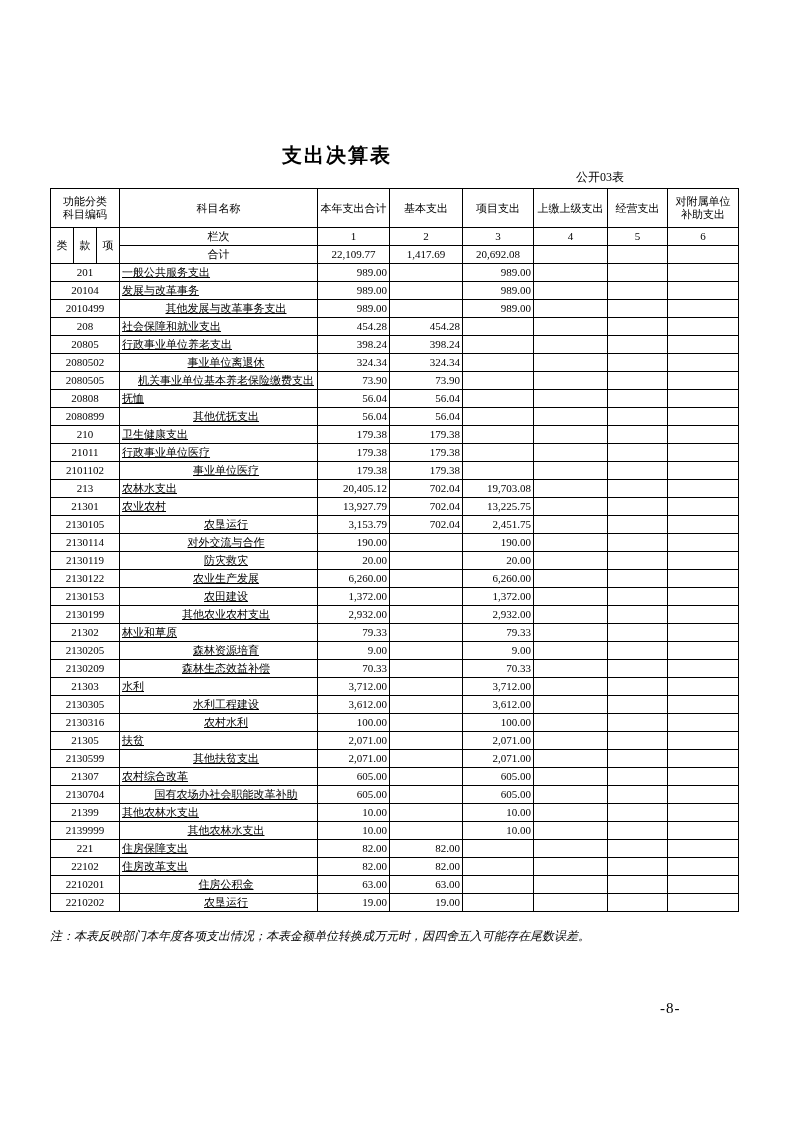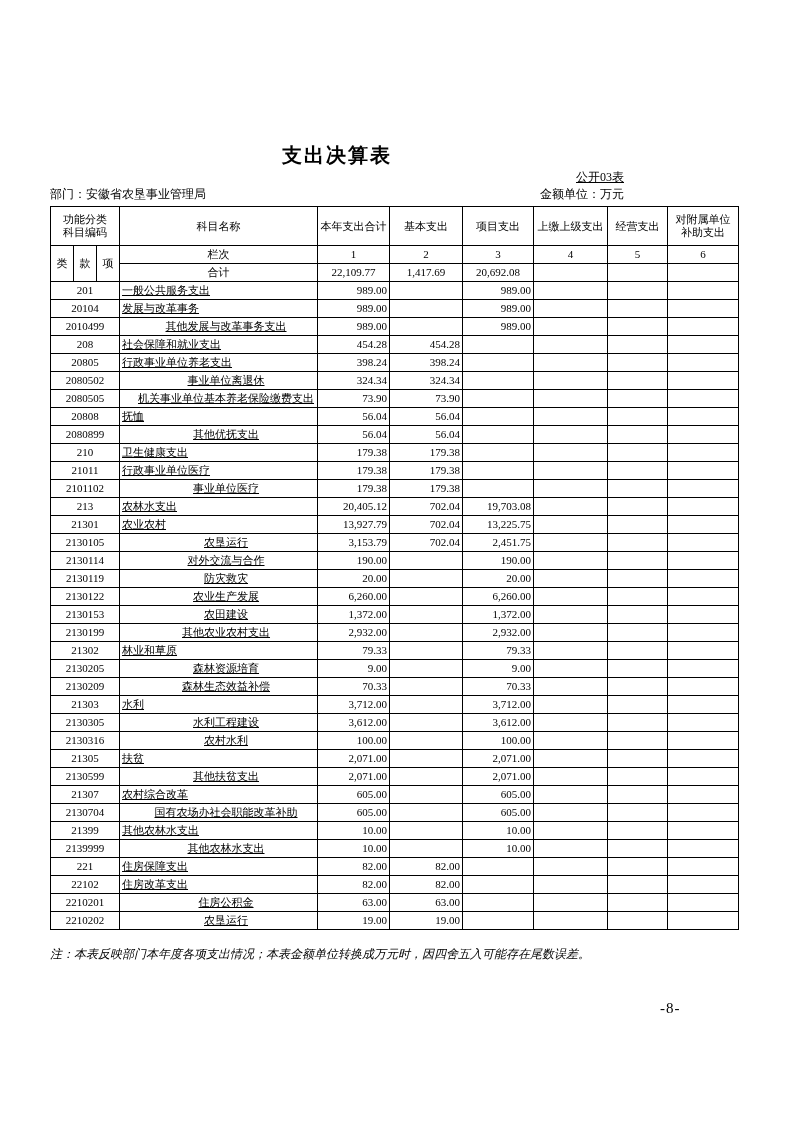--- a/index.html
+++ b/index.html
@@ -28,21 +28,20 @@
     font-weight: bold;
     font-size: 20px;
     letter-spacing: 2px;
     line-height: 26px;
   }
   .table-code-line {
     margin-top: 2px;
     text-align: right;
     font-size: 12px;
     line-height: 14px;
-    text-decoration: underline;
   }
   .meta-line {
     margin-top: 3px;
     display: flex;
     justify-content: space-between;
     font-size: 12px;
     line-height: 15px;
   }
   table.fin {
     margin-top: 4px;
@@ -84,24 +83,20 @@
 </style>
 </head>
 <body>
 
 <div class="sheet">
 
   <div class="doc-title">支出决算表</div>
 
   <div class="table-code-line">公开03表</div>
 
-  <div class="meta-line">
-    <span>部门：安徽省农垦事业管理局</span>
-    <span>金额单位：万元</span>
-  </div>
 
   <table class="fin">
     <colgroup>
       <col style="width:23px">
         <col style="width:23px">
         <col style="width:23px">
       <col style="width:198px">
       <col style="width:72px">
         <col style="width:73px">
         <col style="width:71px">

